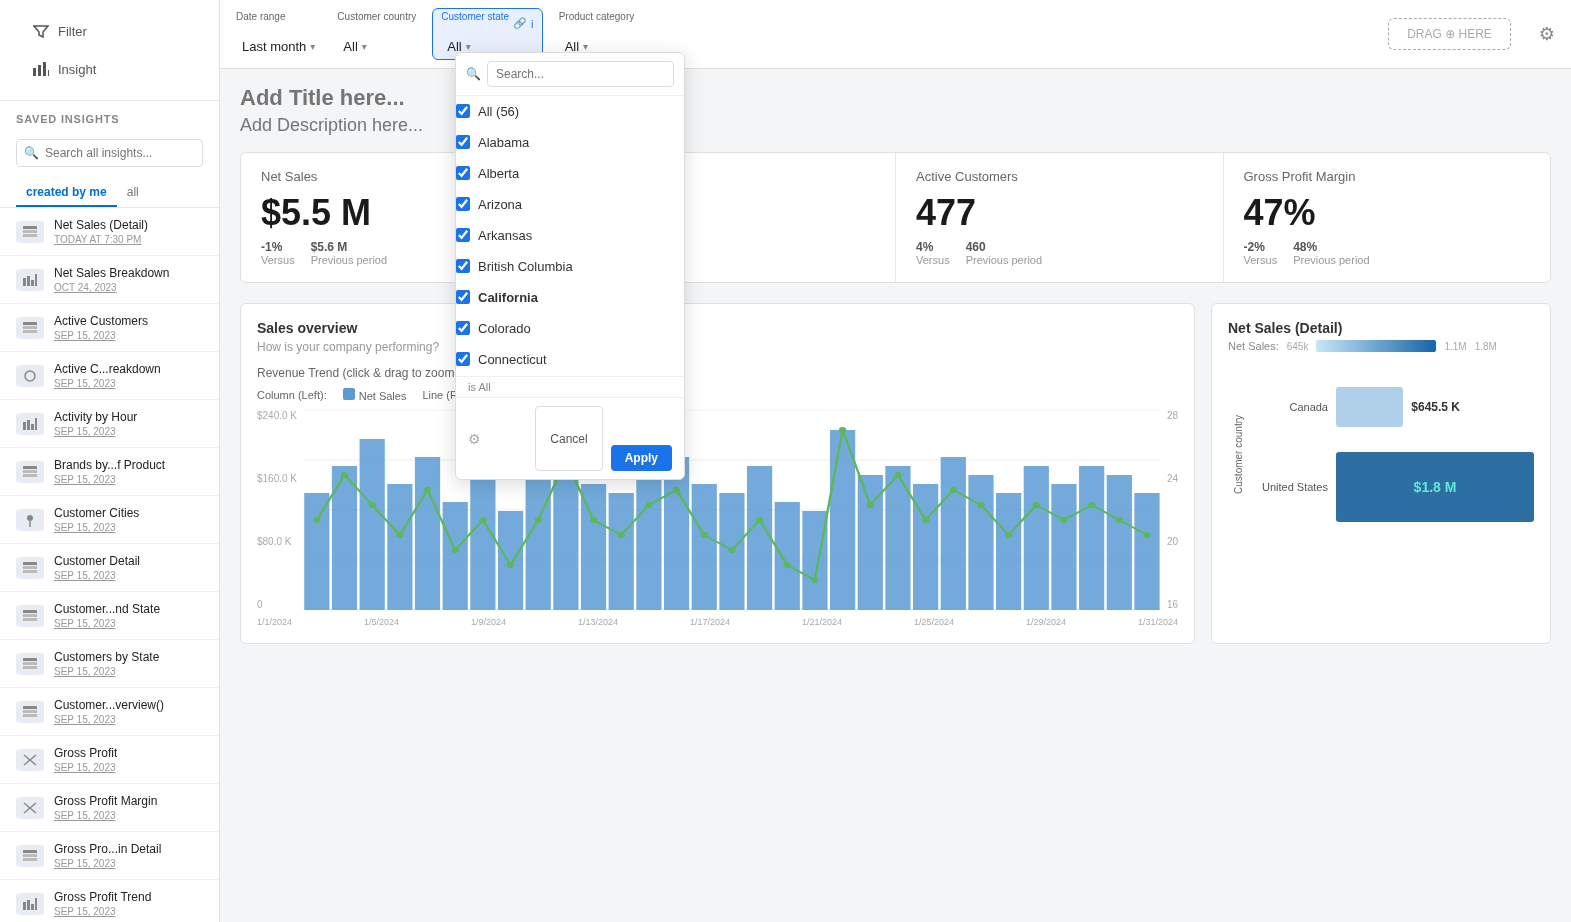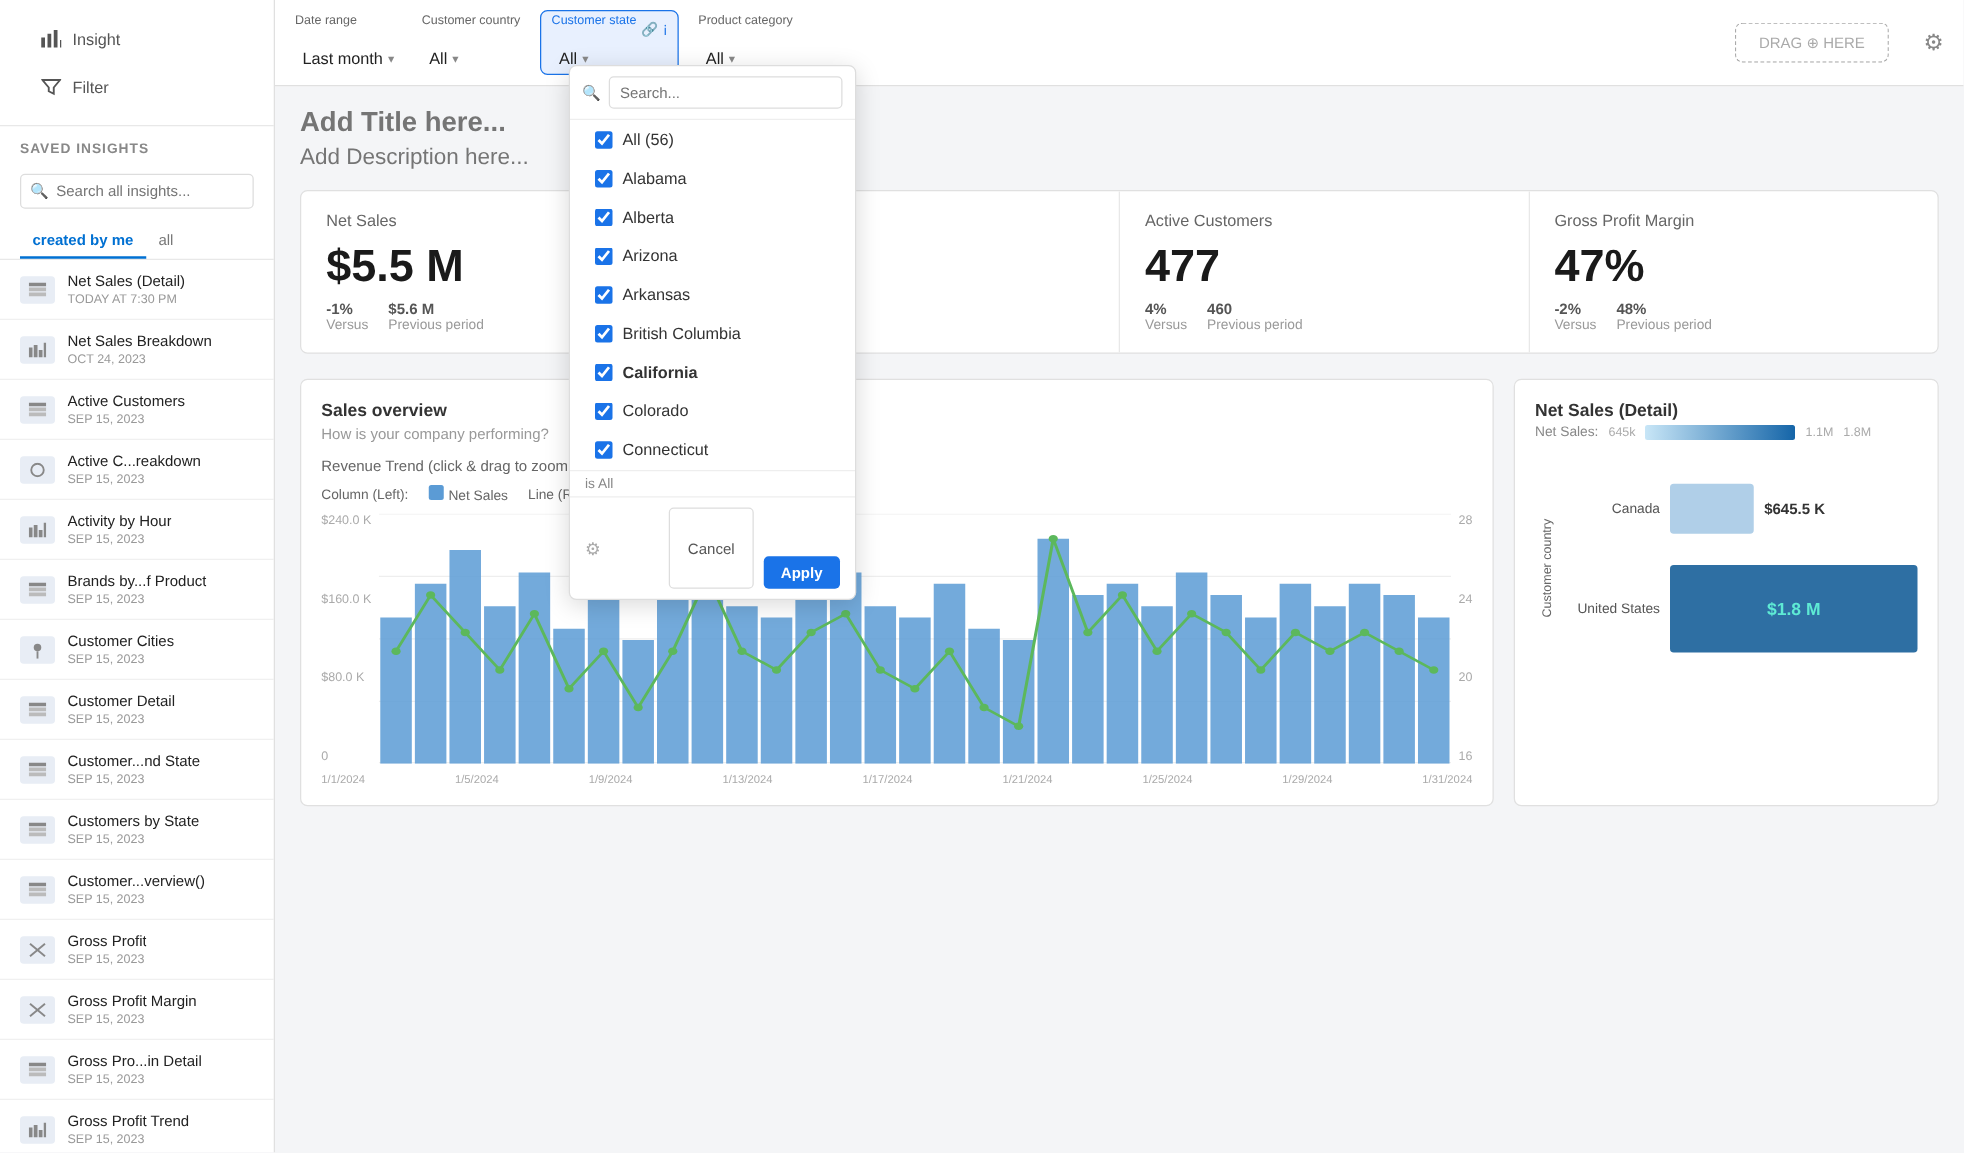--- a/index.html
+++ b/index.html
@@ -17,21 +17,21 @@
     .sidebar-search input { width: 100%; padding: 6px 10px 6px 28px; border: 1px solid #ddd; border-radius: 4px; font-size: 12px; outline: none; }
     .sidebar-search .search-icon-s { position: absolute; left: 8px; top: 50%; transform: translateY(-50%); color: #aaa; font-size: 12px; }
     .tabs-row { display: flex; padding: 4px 16px 0; border-bottom: 1px solid #e8e8e8; }
     .tab-btn { padding: 6px 10px; font-size: 12px; cursor: pointer; border-bottom: 2px solid transparent; color: #777; }
     .tab-btn.active { border-bottom: 2px solid #0070d2; color: #0070d2; font-weight: 600; }
     .insight-list { overflow-y: auto; flex: 1; }
     .insight-item { display: flex; align-items: center; gap: 10px; padding: 10px 16px; cursor: pointer; border-bottom: 1px solid #f0f0f0; }
     .insight-icon { width: 28px; height: 22px; background: #e8edf5; border-radius: 3px; display: flex; align-items: center; justify-content: center; flex-shrink: 0; }
     .insight-info { overflow: hidden; }
     .insight-name { font-size: 12px; font-weight: 500; color: #222; white-space: nowrap; overflow: hidden; text-overflow: ellipsis; }
-    .insight-date { font-size: 10px; color: #999; margin-top: 2px; }
+    .insight-date { font-size: 10px; color: #999; margin-top: 2px; text-decoration: underline; }
 
     
     .main-area { flex: 1; display: flex; flex-direction: column; overflow: hidden; }
 
     
     .filter-bar { background: #fff; border-bottom: 1px solid #e0e0e0; padding: 8px 16px; display: flex; align-items: center; gap: 16px; position: relative; }
     .filter-group { display: flex; flex-direction: column; }
     .filter-label { font-size: 10px; color: #666; margin-bottom: 14px; }
     .filter-dropdown { display: flex; align-items: center; gap: 4px; cursor: pointer; font-size: 13px; color: #222; padding: 3px 6px; border-radius: 4px; }
     .filter-dropdown .chevron { font-size: 10px; color: #888; }
@@ -69,53 +69,53 @@
     .legend-square { width: 12px; height: 12px; border-radius: 2px; display: inline-block; margin-right: 4px; }
     .x-labels { display: flex; justify-content: space-between; font-size: 9px; color: #aaa; margin-top: 4px; overflow: hidden; }
 
     
     .net-sales-scale { display: flex; align-items: center; gap: 8px; font-size: 11px; color: #888; margin-bottom: 12px; }
     .scale-bar { width: 120px; height: 12px; background: linear-gradient(to right, #c8e6f7, #1565a8); border-radius: 2px; }
     .dropdown-popup { position: absolute; top: 52px; left: 455px; width: 230px; background: #fff; border: 1px solid #ddd; border-radius: 6px; box-shadow: 0 4px 20px rgba(0,0,0,0.15); z-index: 200; }
     .dropdown-search { padding: 8px 10px; border-bottom: 1px solid #eee; display: flex; align-items: center; gap: 6px; }
     .dropdown-search input { flex: 1; border: 1px solid #ddd; border-radius: 4px; padding: 5px 8px; font-size: 12px; outline: none; }
     .dropdown-list { max-height: 280px; overflow-y: auto; }
-    .dropdown-item { display: flex; align-items: flex-end; gap: 8px; padding: 8px 20px; cursor: pointer; font-size: 13px; }
+    .dropdown-item { display: flex; align-items: flex-start; gap: 8px; padding: 8px 0; cursor: pointer; font-size: 13px; }
     .dropdown-item input[type=checkbox] { accent-color: #1a73e8; width: 14px; height: 14px; }
     .dropdown-footer { padding: 8px 12px; border-top: 1px solid #eee; display: flex; align-items: center; justify-content: space-between; }
     .btn-cancel { padding: 6px 14px; border: 1px solid #ddd; border-radius: 4px; background: #fff; cursor: pointer; font-size: 12px; color: #555; }
     .btn-apply { padding: 6px 14px; border: none; border-radius: 4px; background: #1a73e8; cursor: pointer; font-size: 12px; color: #fff; font-weight: 600; margin-top: 39px; }
     .gear-icon-sm { color: #aaa; font-size: 14px; cursor: pointer; }
   </style>
 </head>
 <body>
 
 <div class="app-container">
 
   <div class="sidebar">
     <div class="sidebar-top">
 
       <div class="sidebar-nav-item">
         <span class="nav-icon">
+          <svg width="16" height="16" viewBox="0 0 16 16">
+              <path d="M1 3h14l-5 6v5l-4-2V9L1 3z" fill="none" stroke="#555" stroke-width="1.5"></path>
+            </svg>
+        </span>
+        <span>Filter</span>
+      </div>
+      <div class="sidebar-nav-item">
+        <span class="nav-icon">
           <svg width="18" height="18" viewBox="0 0 18 18">
               <rect x="1" y="8" width="3" height="8" fill="#555"></rect>
               <rect x="6" y="5" width="3" height="11" fill="#555"></rect>
               <rect x="11" y="2" width="3" height="14" fill="#555"></rect>
               <rect x="16" y="10" width="1" height="6" fill="#555"></rect>
             </svg>
         </span>
         <span>Insight</span>
-      </div>
-      <div class="sidebar-nav-item">
-        <span class="nav-icon">
-          <svg width="16" height="16" viewBox="0 0 16 16">
-              <path d="M1 3h14l-5 6v5l-4-2V9L1 3z" fill="none" stroke="#555" stroke-width="1.5"></path>
-            </svg>
-        </span>
-        <span>Filter</span>
       </div>
     </div>
     <div class="sidebar-section-label">SAVED INSIGHTS</div>
     <div class="sidebar-search">
       <span class="search-icon-s">🔍</span>
       <input type="text" placeholder="Search all insights..." style="">
     </div>
     <div class="tabs-row">
       <div class="tab-btn active">created by me</div>
       <div class="tab-btn">all</div>

